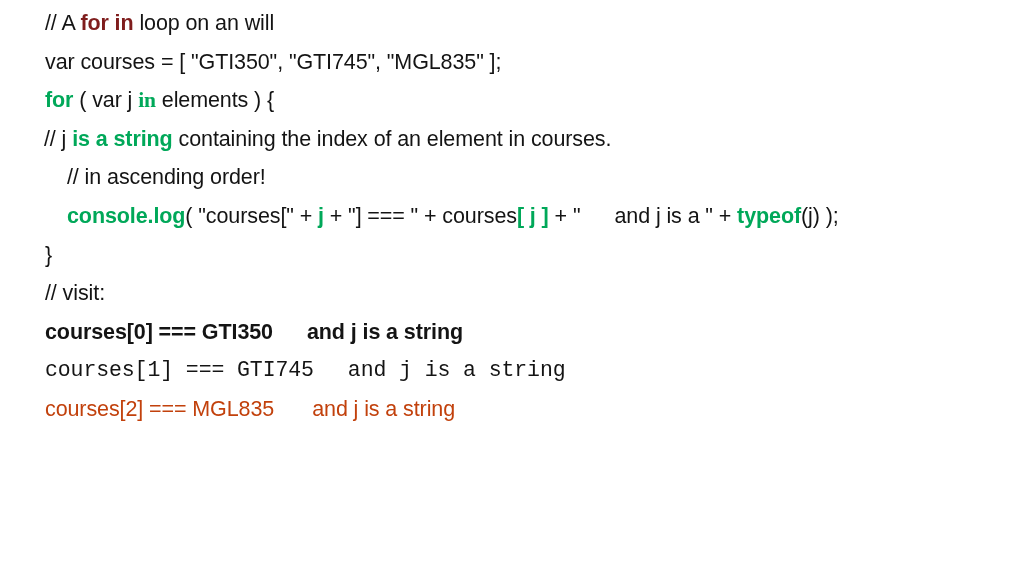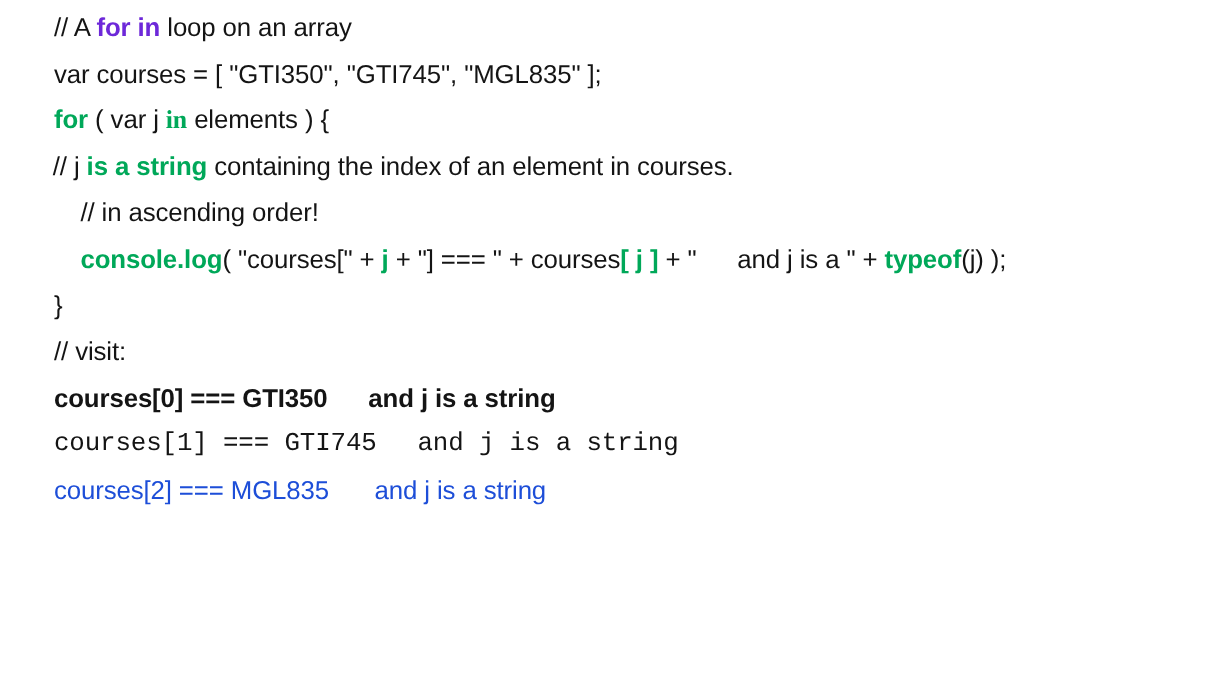--- a/index.html
+++ b/index.html
@@ -55,24 +55,24 @@
 
   .tab-gap-wide {
     display: inline-block;
     width: 38px;
   }
 </style>
 </head>
 <body style="background: rgb(255, 255, 255);">
 
 <div id="code-slide">
-    <div class="code-line" style="color: rgb(20, 20, 20);"><span class="tok">// A </span><span class="tok tok-kw" style="color: #6d28d9;">for in</span><span class="tok"> loop on an array</span></div>
+    <div class="code-line" style="color: rgb(20, 20, 20);"><span class="tok">// A </span><span class="tok tok-kw" style="color: #7f1d1d;">for in</span><span class="tok"> loop on an will</span></div>
     <div class="code-line" style="color: rgb(20, 20, 20);"><span class="tok">var courses = [ "GTI350", "GTI745", "MGL835" ];</span></div>
     <div class="code-line" style="color: rgb(20, 20, 20);"><span class="tok tok-kw" style="color: rgb(0, 168, 89);">for</span><span class="tok"> ( var j </span><span class="tok tok-kw" style="color: rgb(0, 168, 89); font-family: Liberation Serif, serif;">in</span><span class="tok"> elements ) {</span></div>
     <div class="code-line indent-1" style="color: rgb(20, 20, 20); padding-left: 44px;"><span class="tok">// j </span><span class="tok tok-kw" style="color: rgb(0, 168, 89);">is a string</span><span class="tok"> containing the index of an element in courses.</span></div>
     <div class="code-line indent-1" style="color: rgb(20, 20, 20);"><span class="tok">// in ascending order!</span></div>
     <div class="code-line indent-1" style="color: rgb(20, 20, 20);"><span class="tok tok-kw" style="color: rgb(0, 168, 89);">console.log</span><span class="tok">( "courses[" + </span><span class="tok tok-kw" style="color: rgb(0, 168, 89);">j</span><span class="tok"> + "] === " + courses</span><span class="tok tok-kw" style="color: rgb(0, 168, 89);">[ j ]</span><span class="tok"> + "</span><span class="tab-gap"></span><span class="tok">and j is a " + </span><span class="tok tok-kw" style="color: rgb(0, 168, 89);">typeof</span><span class="tok">(j) );</span></div>
     <div class="code-line" style="color: rgb(20, 20, 20);"><span class="tok">}</span></div>
     <div class="code-line" style="color: rgb(20, 20, 20);"><span class="tok">// visit:</span></div>
     <div class="code-line" style="color: rgb(20, 20, 20); font-weight: bold;"><span class="tok">courses[0] === GTI350</span><span class="tab-gap"></span><span class="tok">and j is a string</span></div>
     <div class="code-line" style="color: rgb(20, 20, 20); font-family: Liberation Mono, monospace;"><span class="tok">courses[1] === GTI745</span><span class="tab-gap"></span><span class="tok">and j is a string</span></div>
-    <div class="code-line" style="color: #1d4ed8;"><span class="tok">courses[2] === MGL835</span><span class="tab-gap-wide"></span><span class="tok">and j is a string</span></div>
+    <div class="code-line" style="color: #c2410c;"><span class="tok">courses[2] === MGL835</span><span class="tab-gap-wide"></span><span class="tok">and j is a string</span></div>
   </div>
 
 </body></html>

